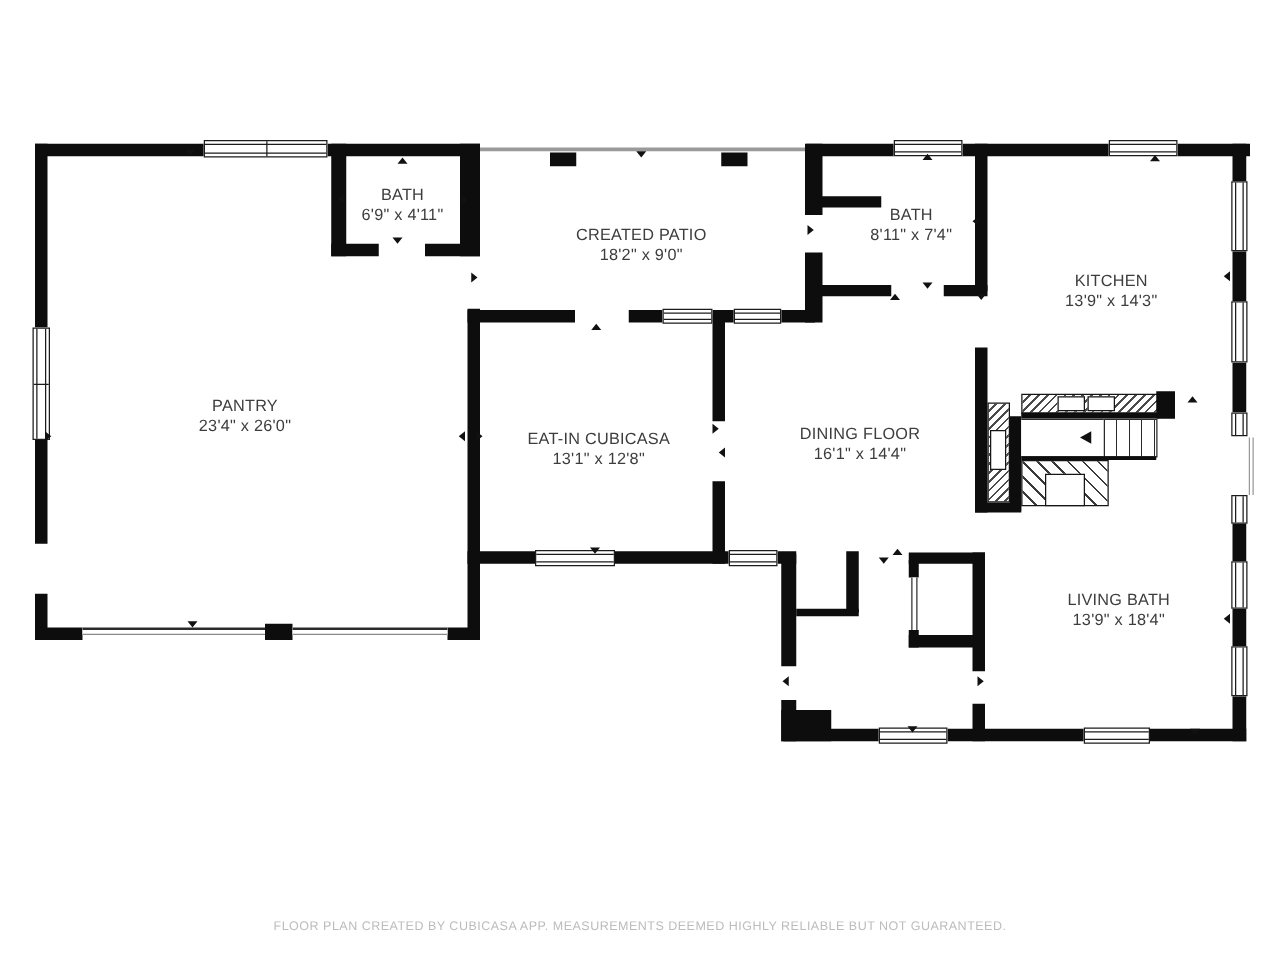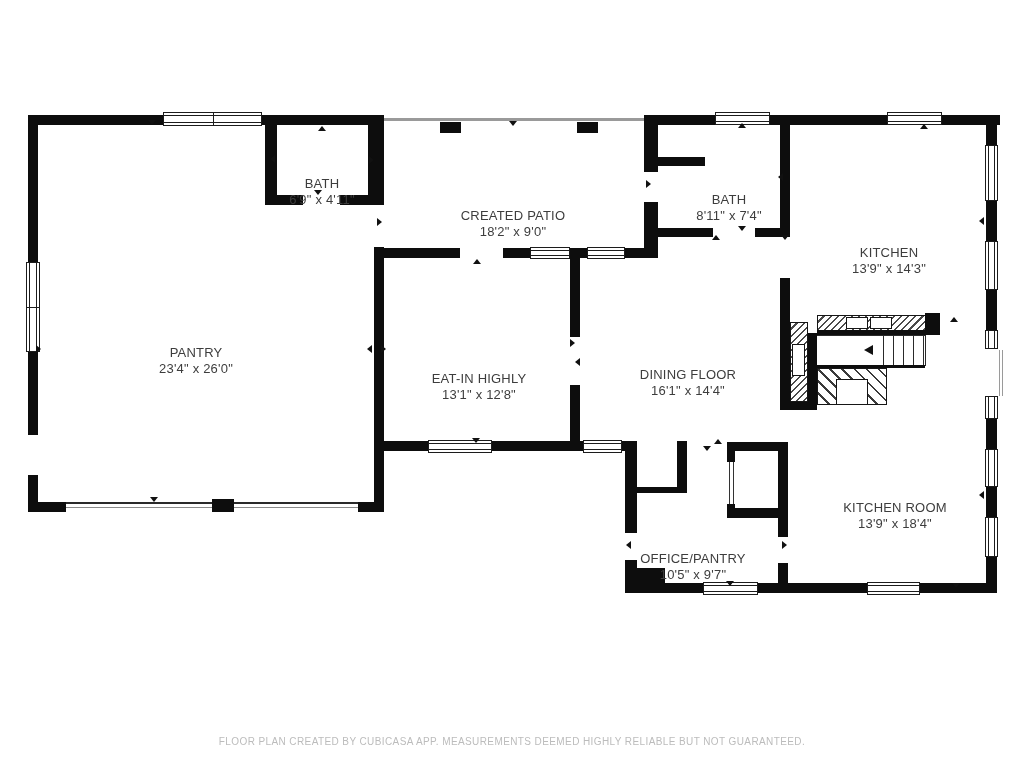--- a/index.html
+++ b/index.html
@@ -23,21 +23,21 @@
   .landing{position:absolute;background:#fff;border-top:1px solid #2a2a2a;border-bottom:1px solid #2a2a2a;box-sizing:border-box;}
   .slide{position:absolute;background:#fff;border-left:1px solid #9a9a9a;border-right:1px solid #9a9a9a;box-sizing:border-box;}
   .sdoor{position:absolute;background:#fff;border-left:1px solid #333;border-right:1px solid #333;box-sizing:border-box;}
   .t{position:absolute;width:0;height:0;border-style:solid;}
   .t.up{border-width:0 4px 5px 4px;border-color:transparent transparent #111 transparent;}
   .t.dn{border-width:5px 4px 0 4px;border-color:#111 transparent transparent transparent;}
   .t.lf{border-width:4px 5px 4px 0;border-color:transparent #111 transparent transparent;}
   .t.rt{border-width:4px 0 4px 5px;border-color:transparent transparent transparent #111;}
   .t.stair{border-width:5px 9px 5px 0;border-color:transparent #111 transparent transparent;}
   .room-label{position:absolute;transform:translateX(-50%);text-align:center;font-size:13px;
-              line-height:16px;color:#3d3d3d;white-space:nowrap;letter-spacing:.2px;margin-top:28px;}
+              line-height:16px;color:#3d3d3d;white-space:nowrap;letter-spacing:.2px;}
   .footer{position:absolute;left:0;right:0;top:736px;text-align:center;font-size:10px;
           color:#bcbcbc;letter-spacing:.4px;}
 </style>
 </head>
 <body>
 
 <div class="plan">
 
   <i class="w" style="left:28px;top:115px;width:135px;height:10px"></i>
   <i class="w" style="left:262px;top:115px;width:122px;height:10px"></i>
@@ -189,30 +189,26 @@
   </div>
   <div class="room-label" style="left:889px;top:217px">
     <div>KITCHEN</div>
     <div>13'9" x 14'3"</div>
   </div>
   <div class="room-label" style="left:196px;top:317px">
     <div>PANTRY</div>
     <div>23'4" x 26'0"</div>
   </div>
   <div class="room-label" style="left:479px;top:343px">
-    <div>EAT-IN HIGHLY</div>
+    <div>EAT-IN CUBICASA</div>
     <div>13'1" x 12'8"</div>
   </div>
   <div class="room-label" style="left:688px;top:339px">
     <div>DINING FLOOR</div>
     <div>16'1" x 14'4"</div>
   </div>
   <div class="room-label" style="left:895px;top:472px">
-    <div>KITCHEN ROOM</div>
+    <div>LIVING BATH</div>
     <div>13'9" x 18'4"</div>
-  </div>
-  <div class="room-label" style="left:693px;top:523px">
-    <div>OFFICE/PANTRY</div>
-    <div>10'5" x 9'7"</div>
   </div>
 
   <div class="footer">FLOOR PLAN CREATED BY CUBICASA APP. MEASUREMENTS DEEMED HIGHLY RELIABLE BUT NOT GUARANTEED.</div>
 </div>
 
 </body></html>

